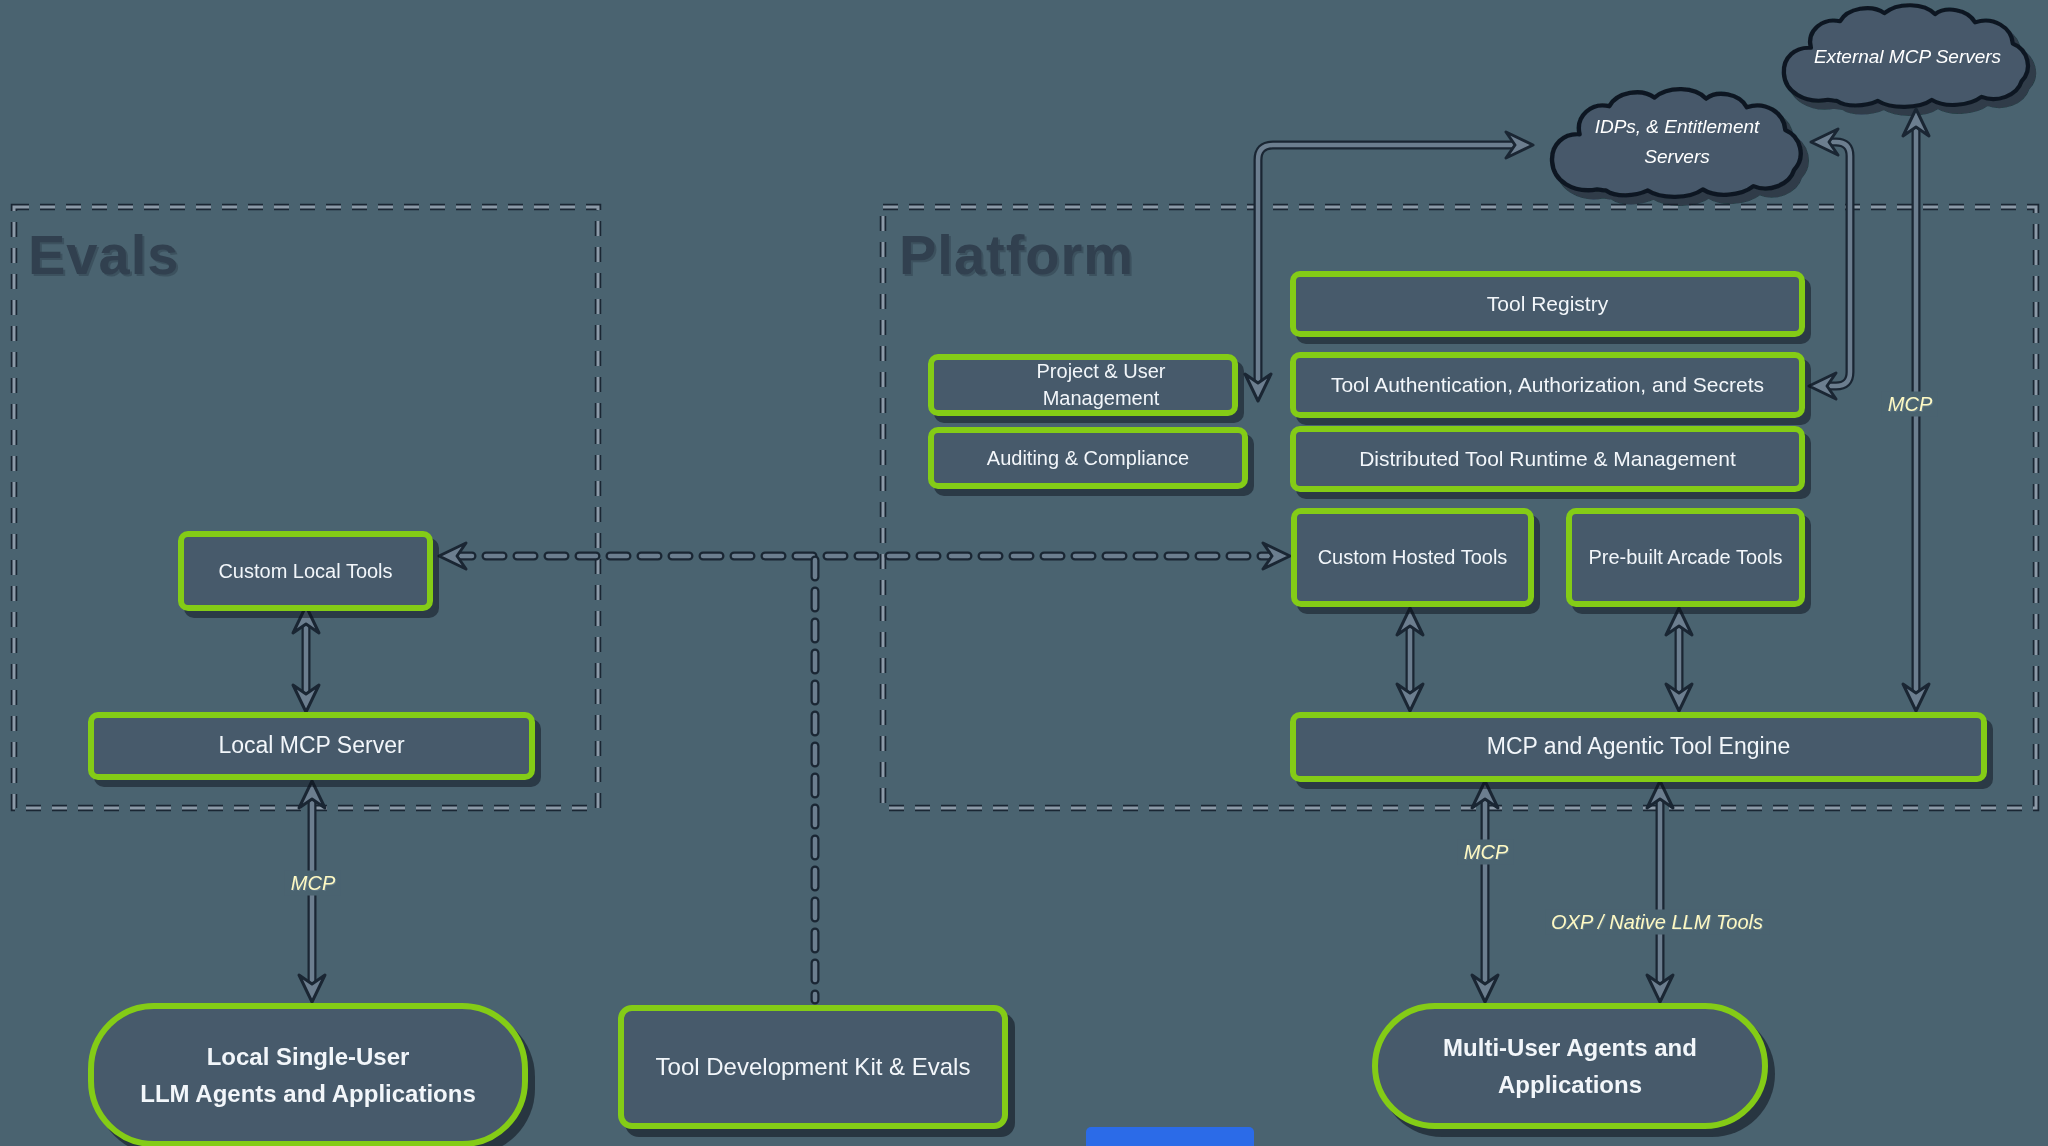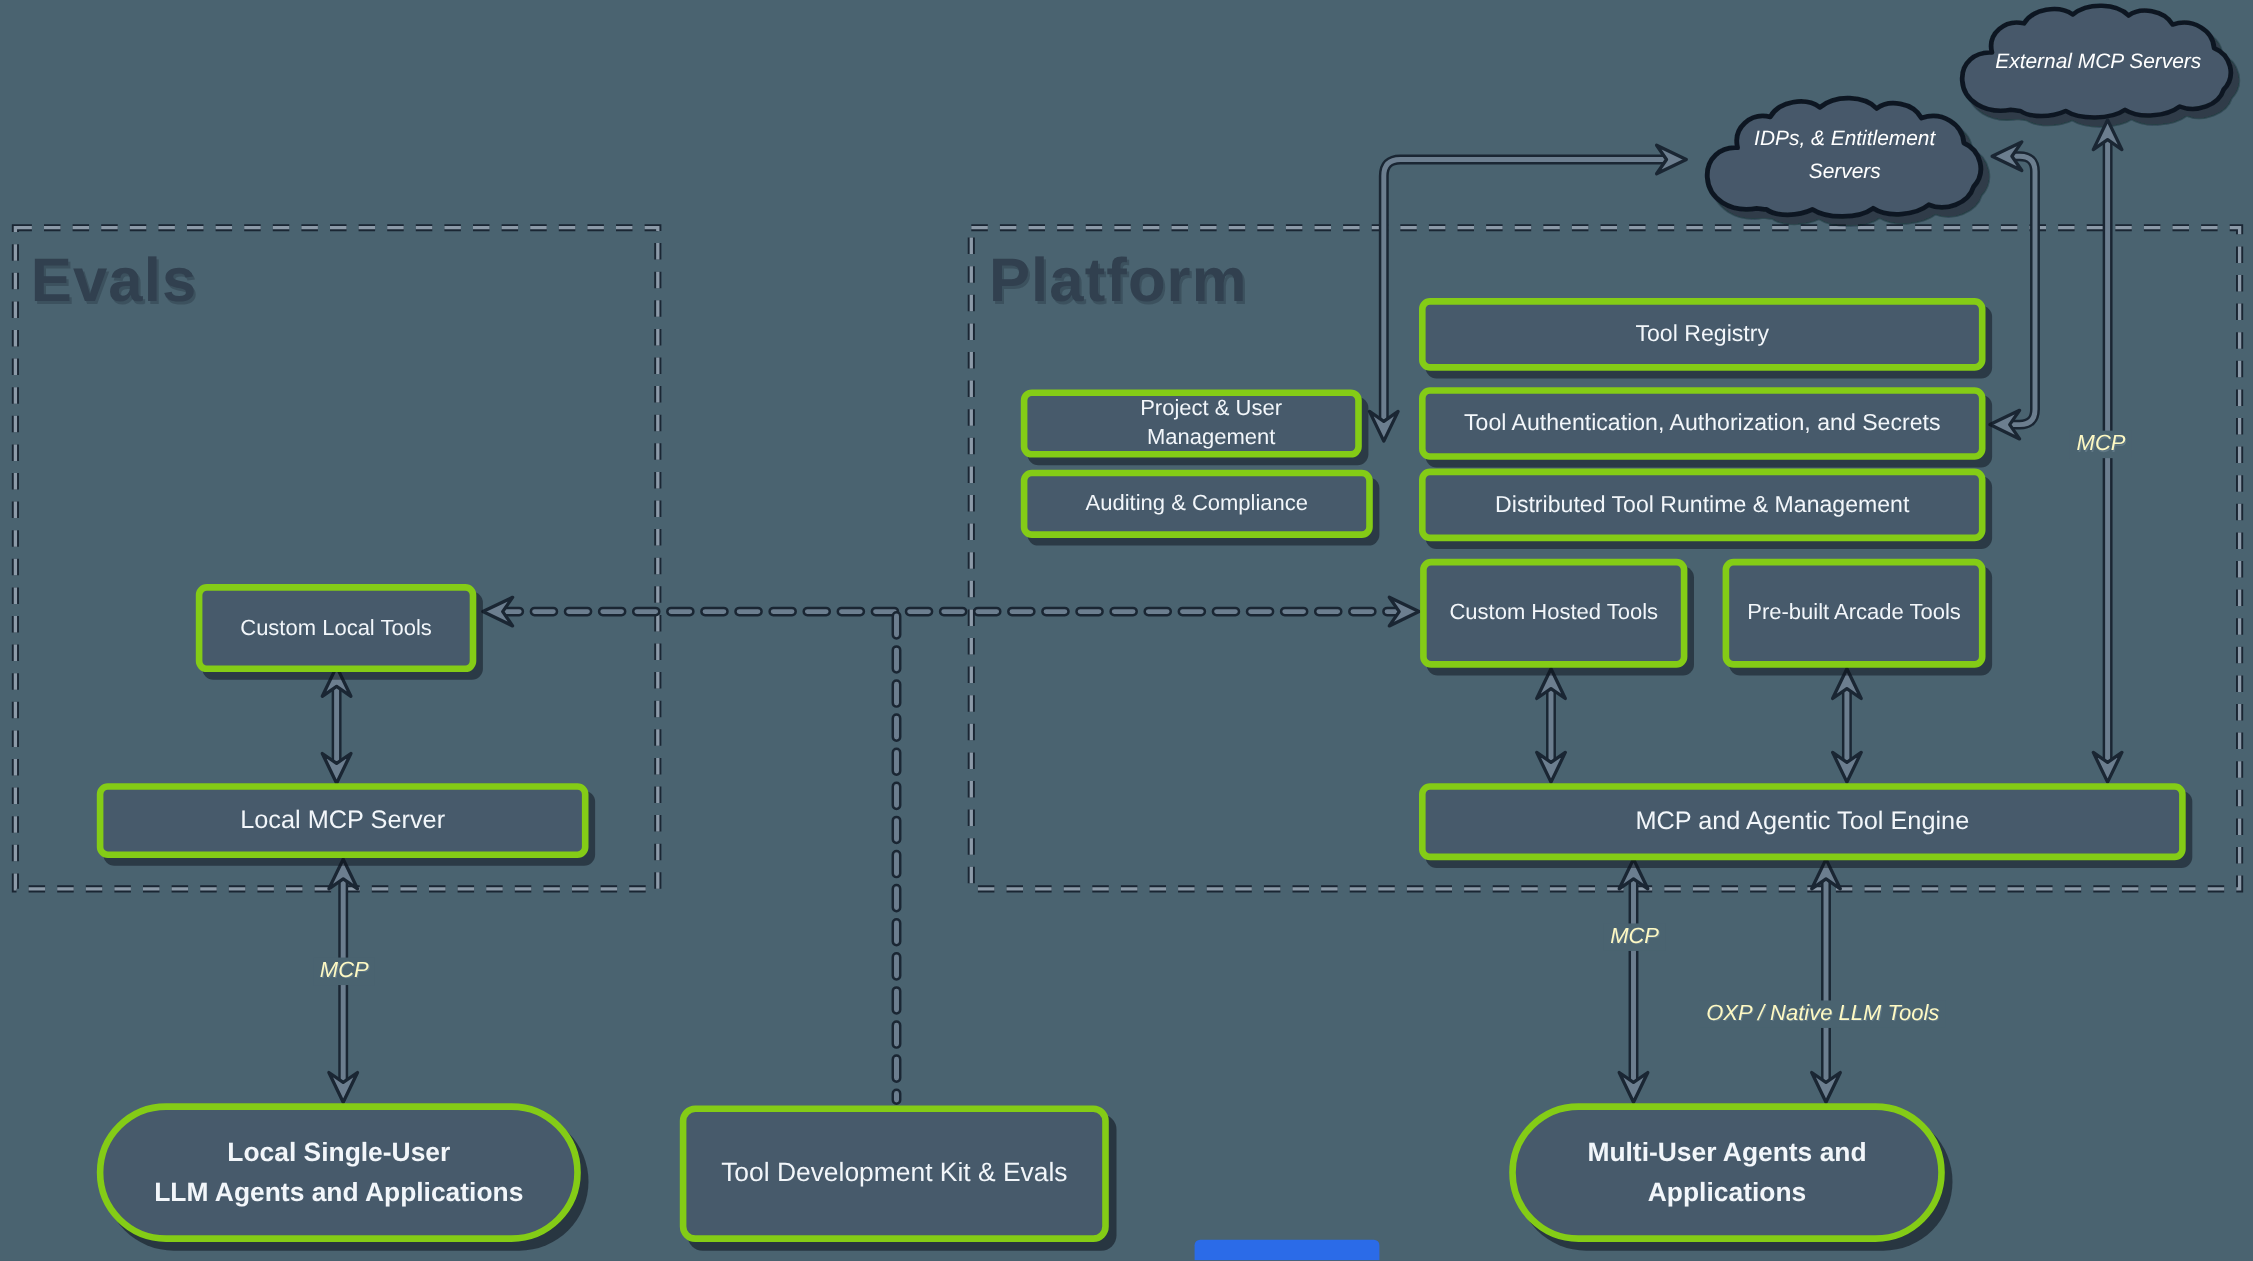--- a/index.html
+++ b/index.html
@@ -192,21 +192,21 @@
     <span>MCP and Agentic Tool Engine</span>
   </div>
 
   <div class="node small" style="left:178px;top:507px;width:255px;height:80px;margin-top:24px;">
     <span>Custom Local Tools</span>
   </div>
   <div class="node" style="left:88px;top:712px;width:447px;height:68px;font-size:23px;">
     <span>Local MCP Server</span>
   </div>
 
-  <div class="node stadium" style="left:88px;top:1003px;width:440px;height:126px;">
+  <div class="node stadium" style="left:88px;top:1003px;width:440px;height:144px;">
     <div>Local Single-User</div>
     <div>LLM Agents and Applications</div>
   </div>
   <div class="node tdk" style="left:618px;top:1005px;width:390px;height:124px;">
     <span>Tool Development Kit &amp; Evals</span>
   </div>
   <div class="node stadium" style="left:1372px;top:1003px;width:396px;height:126px;">
     <div>Multi-User Agents and</div>
     <div>Applications</div>
   </div>

